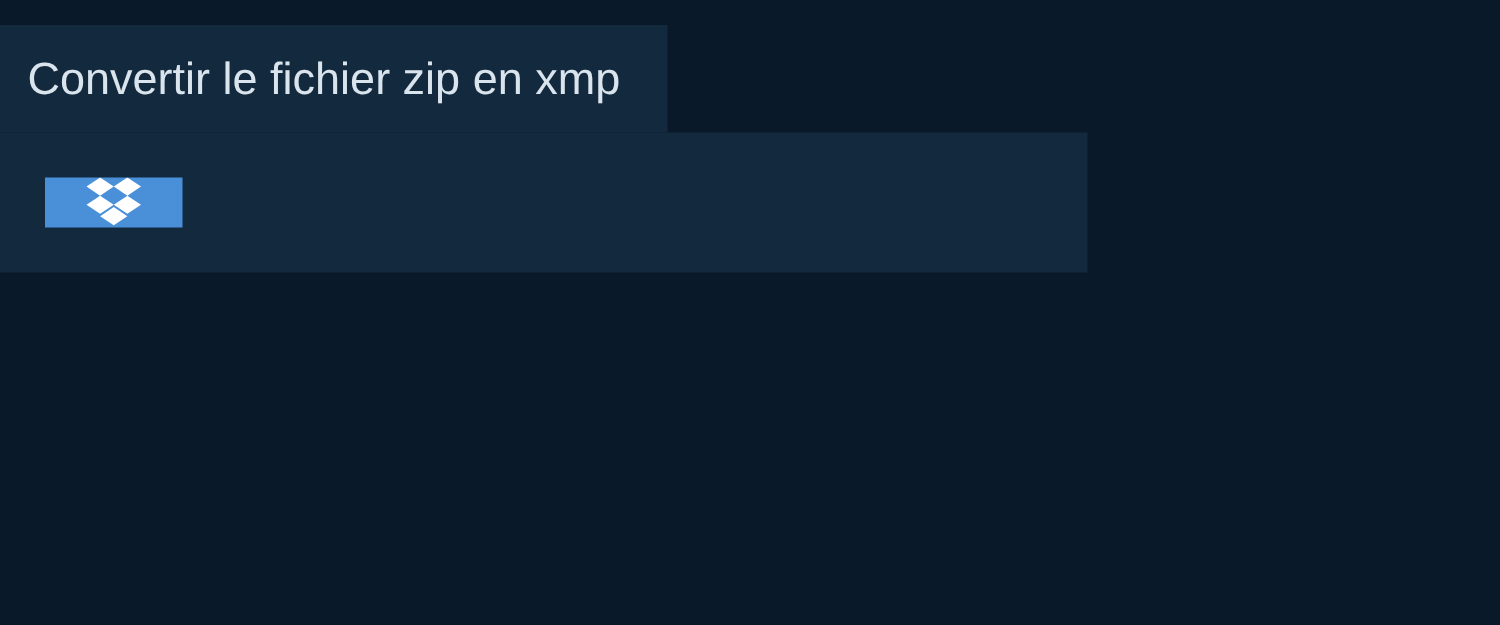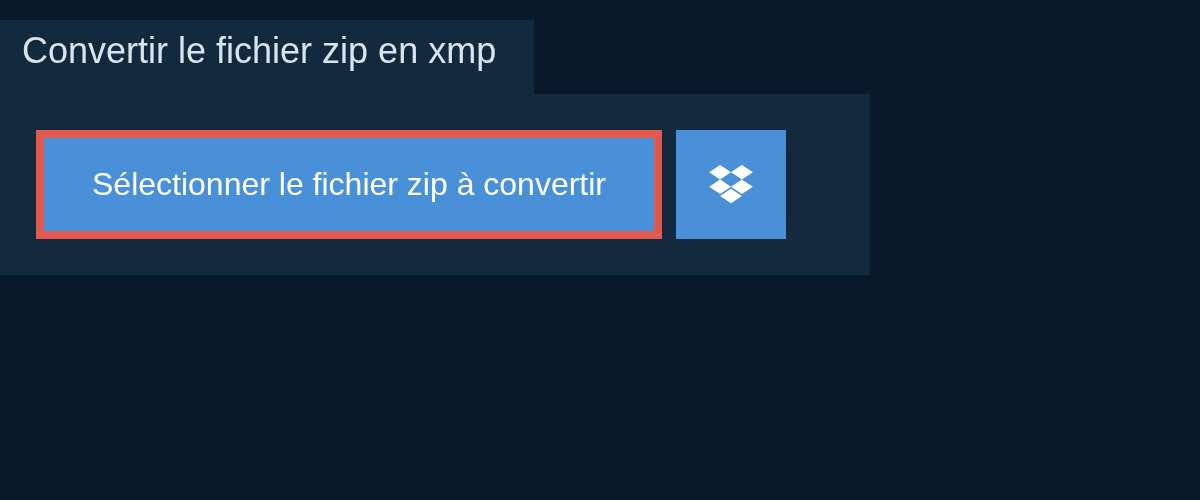--- a/index.html
+++ b/index.html
@@ -6,21 +6,21 @@
     body {
       width: 1200px;
       height: 500px;
       background: #0a1929;
       font-family: -apple-system, BlinkMacSystemFont, "Segoe UI", Arial, sans-serif;
       overflow: hidden;
     }
     .header-tab {
       display: inline-block;
       background: #13293d;
-      padding: 10px 38px 22px 22px;
+      padding: 22px 38px 22px 22px;
       margin-top: 20px;
     }
     .header-title {
       color: #d9e4ed;
       font-size: 36px;
       font-weight: 400;
     }
     .panel {
       background: #13293d;
       padding: 36px;
@@ -65,23 +65,20 @@
 <body>
 
 
 
 <div class="header-tab">
   <div class="header-title">Convertir le fichier zip en xmp</div>
 </div>
 
 <div class="panel">
   <div class="button-row">
-    <div class="select-button">
-      <span class="select-button-text">Sélectionner le fichier zip à convertir</span>
-    </div>
     <div class="dropbox-button">
       <svg class="dropbox-icon" viewBox="0 0 48 44">
         <path d="M12 0 L24 8 L12 16 L0 8 Z M36 0 L48 8 L36 16 L24 8 Z M0 24 L12 16 L24 24 L12 32 Z M24 24 L36 16 L48 24 L36 32 Z M12 34 L24 26 L36 34 L24 42 Z"></path>
       </svg>
     </div>
   </div>
 </div>
 
 
 

